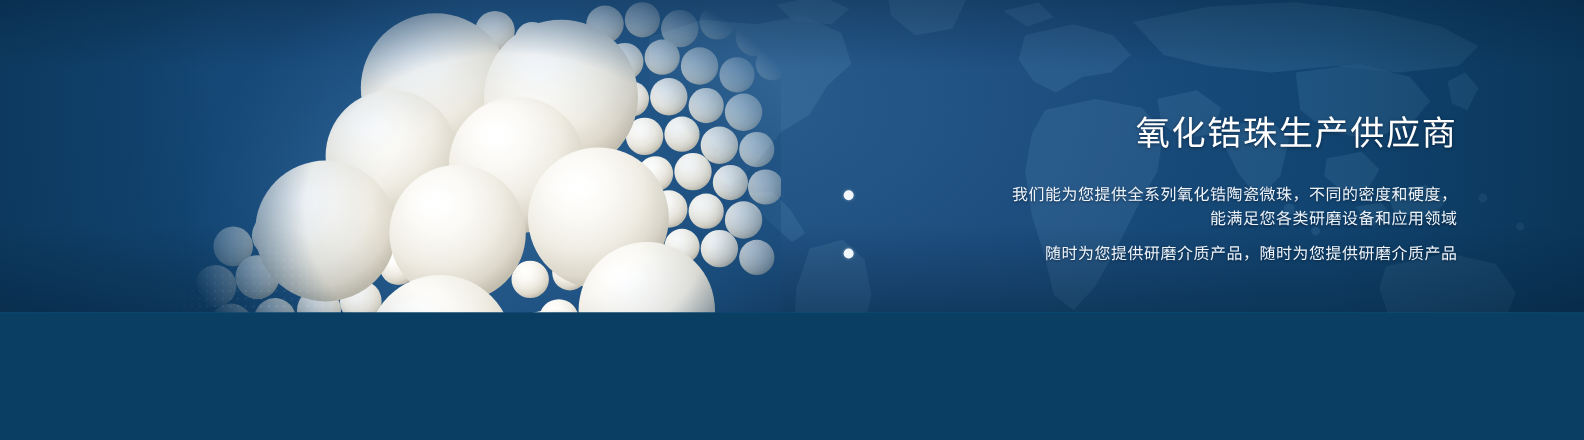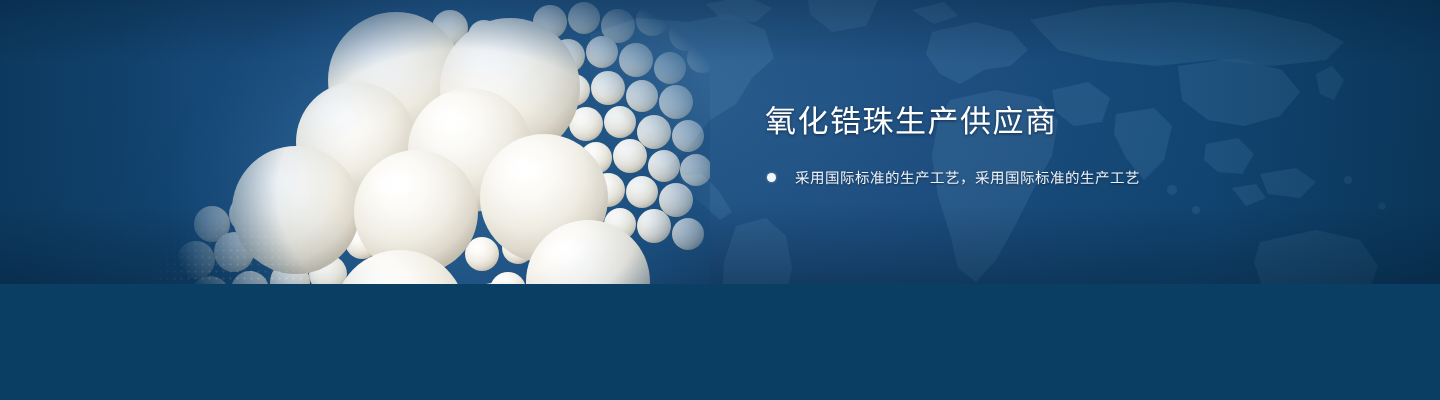--- a/index.html
+++ b/index.html
@@ -6,20 +6,21 @@
   html,body{margin:0;padding:0;background:#0a3f63;}
   *{box-sizing:border-box;}
 
   .banner{
     position:relative;
     width:1440px;
     height:284px;
     overflow:hidden;
     font-family:"Liberation Sans","DejaVu Sans",sans-serif;
     background:#0369a1;
+    text-align:right;
   }
 
   
   .bg-base{
     position:absolute; inset:0;
     background:
       radial-gradient(ellipse 900px 520px at 46% 34%, #2a5d8e 0%, #1d4e7f 34%, #114470 62%, #0b3e67 100%),
       linear-gradient(100deg, #0d4675 0%, #0f4a79 30%, #0d466f 62%, #0a3f63 100%);
   }
   .bg-vignette{
@@ -291,23 +292,28 @@
         <ellipse cx="416" cy="252" rx="24" ry="17" fill="url(#spec)"></ellipse>
       </g>
     </svg>
   </div>
 
   <div class="copy">
     <h1 class="headline">氧化锆珠生产供应商</h1>
 
     <ul class="bullets">
 
-
-
       <li class="bullet">
         <span class="dot"></span>
-        <span class="ln">采用国际标准的生产工艺，采用国际标准的生产工艺</span>
+        <span class="ln">我们能为您提供全系列氧化锆陶瓷微珠，不同的密度和硬度，</span>
+        <span class="ln">能满足您各类研磨设备和应用领域</span>
+      </li>
+
+
+      <li class="bullet">
+        <span class="dot"></span>
+        <span class="ln">随时为您提供研磨介质产品，随时为您提供研磨介质产品</span>
       </li>
 
     </ul>
   </div>
 
 </div>
 
 </body></html>

